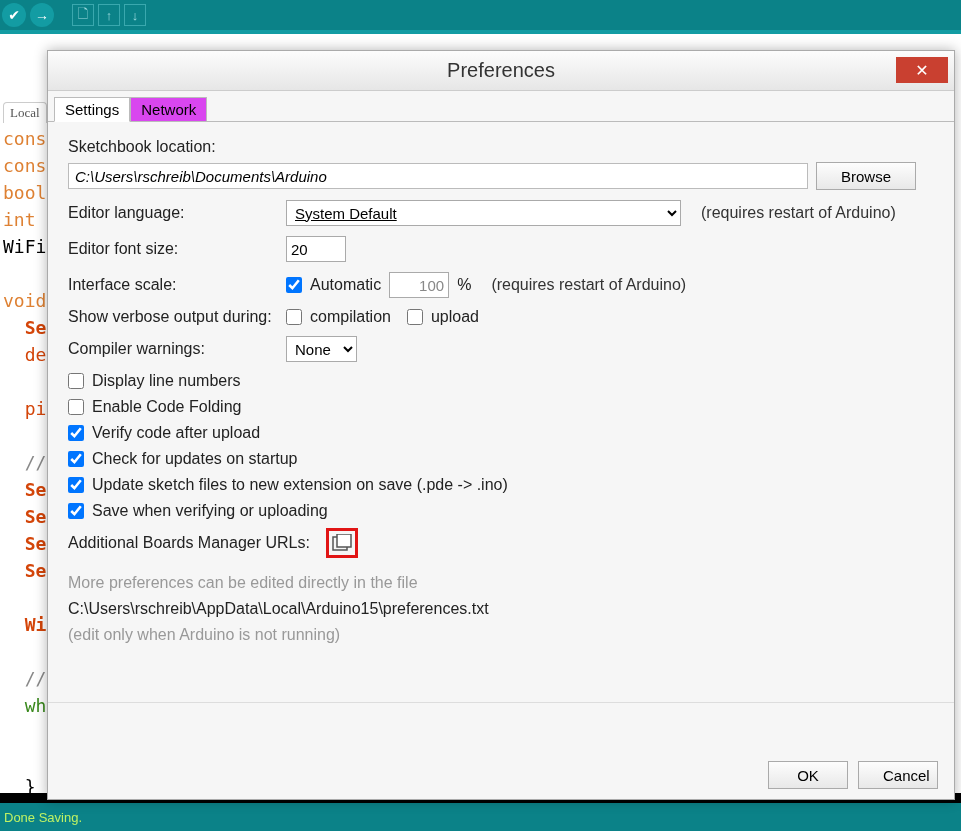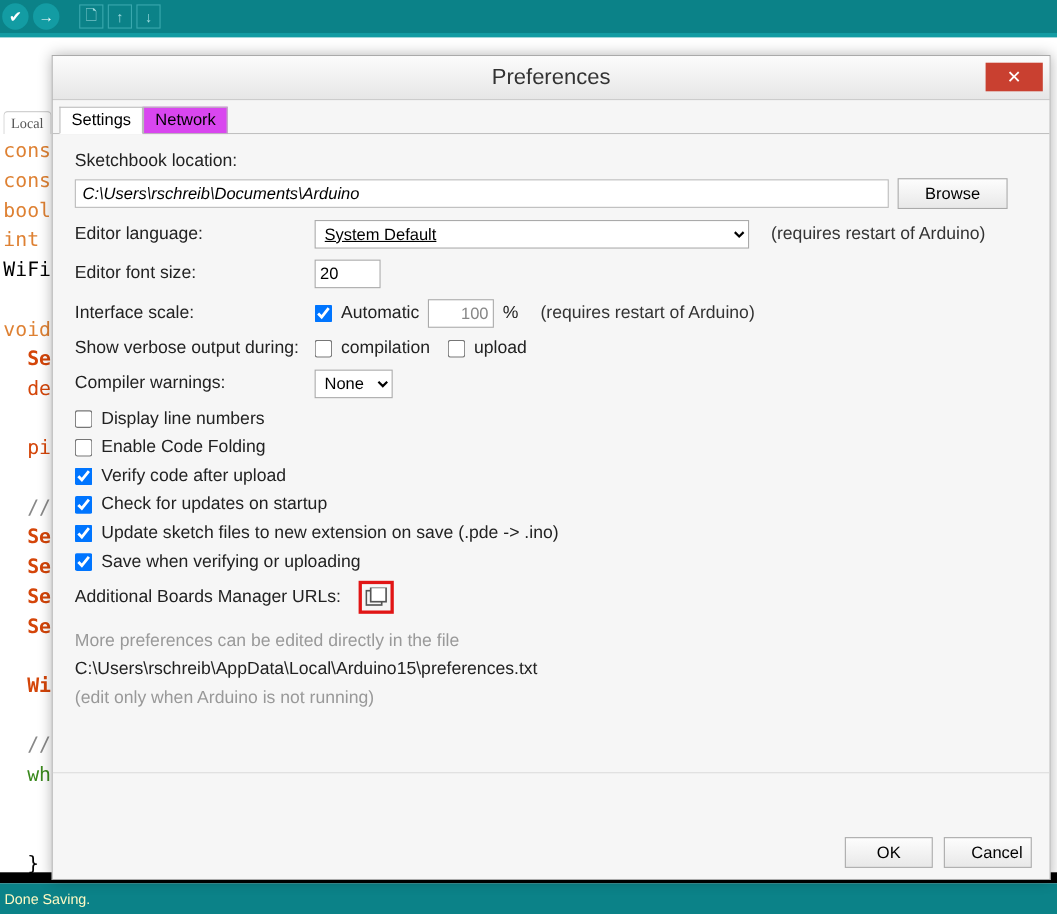--- a/index.html
+++ b/index.html
@@ -62,21 +62,21 @@
     .code .tab { display:inline-block; background:#fff; color:#555; border:1px solid #ccc; border-bottom:none;padding:0 6px; font-family:"Segoe UI"; font-size:13px; border-radius:4px 4px 0 0; margin-bottom:2px;}
     .c-type{color:#de8133;}
     .c-fn{color:#d44509;}
     .c-obj{color:#d44509; font-weight:bold;}
     .c-com{color:#888;}
     .c-green{color:#3a891d;}
     .status {
       position:absolute; left:0; right:0; bottom:0;
       height:28px;
       background:#0b8288;
-      color:#fef9c3;
+      color:#bef264;
       font-size:13px;
       padding-left:4px;
       display:flex; align-items:center;
     }
     .blackbar {
       position:absolute; left:0; right:0; bottom:28px;
       height:10px; background:#000;
     }
 
     

